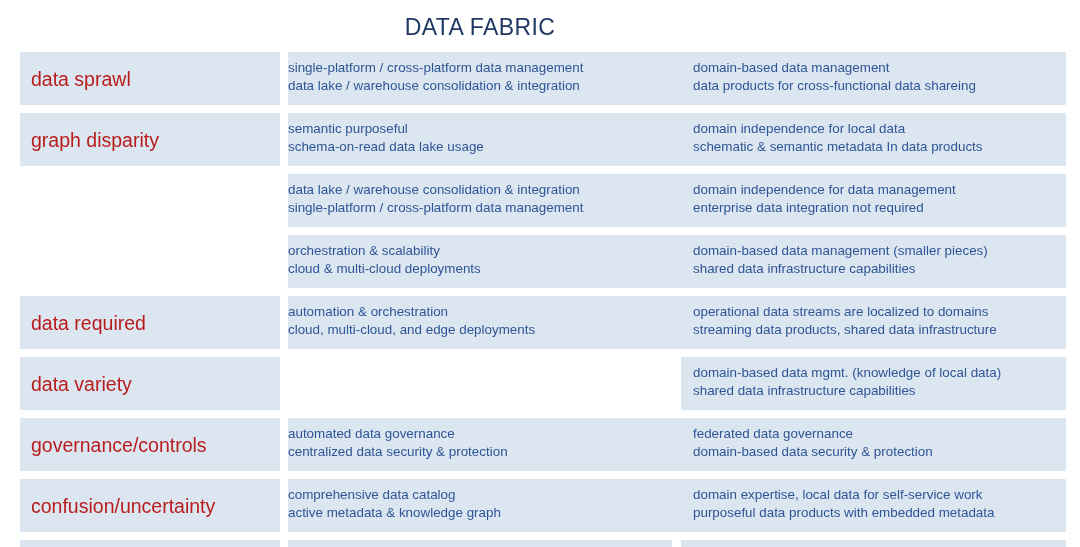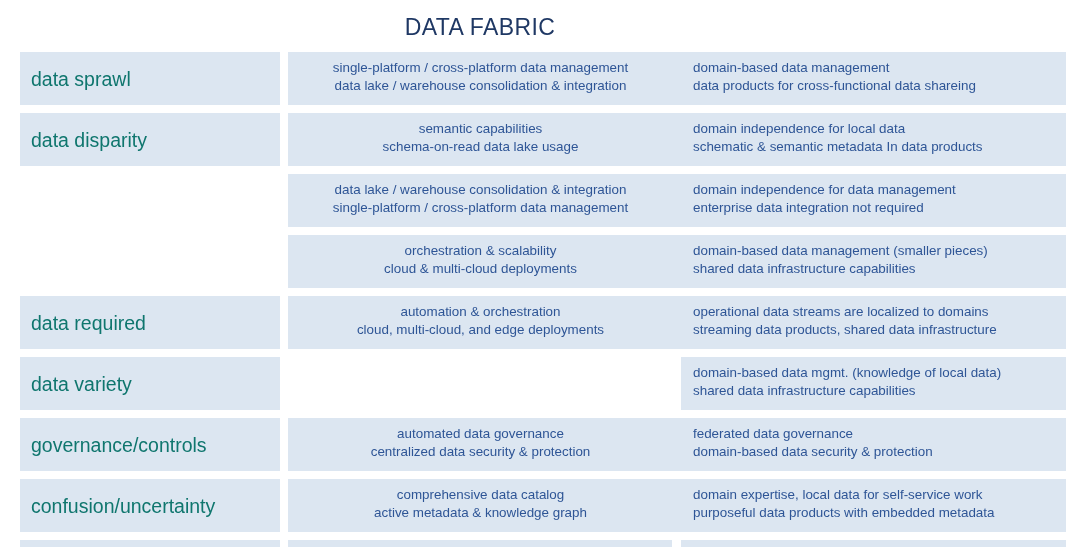--- a/index.html
+++ b/index.html
@@ -74,32 +74,31 @@
     left: 20px;
     width: 260px;
     display: flex;
     align-items: center;
     padding-left: 11px;
   }
   .cell.fabric {
     left: 288px;
     width: 395px;
     padding: 7px 10px 0 0;
-    text-align: center;
   }
   .cell.mesh {
     left: 681px;
     width: 385px;
     padding: 7px 24px 0 12px;
   }
 
   .label-text {
     font-size: 19.5px;
     line-height: 24px;
-    color: #0f766e;
+    color: #b91c1c;
     font-weight: 400;
     white-space: nowrap;
   }
   .detail-line {
     font-size: 13.4px;
     line-height: 18px;
     color: #2E5596;
     white-space: nowrap;
     font-weight: 400;
   }
@@ -133,24 +132,24 @@
           <div class="detail-line">single-platform / cross-platform data management</div>
           <div class="detail-line">data lake / warehouse consolidation &amp; integration</div>
         </div>
         <div class="cell mesh">
           <div class="detail-line">domain-based data management</div>
           <div class="detail-line">data products for cross-functional data shareing</div>
         </div>
       </div>
       <div class="row">
         <div class="cell label">
-          <span class="label-text">data disparity</span>
-        </div>
-        <div class="cell fabric">
-          <div class="detail-line">semantic capabilities</div>
+          <span class="label-text">graph disparity</span>
+        </div>
+        <div class="cell fabric">
+          <div class="detail-line">semantic purposeful</div>
           <div class="detail-line">schema-on-read data lake usage</div>
         </div>
         <div class="cell mesh">
           <div class="detail-line">domain independence for local data</div>
           <div class="detail-line">schematic &amp; semantic metadata In data products</div>
         </div>
       </div>
       <div class="row">
         <div class="cell fabric">
           <div class="detail-line">data lake / warehouse consolidation &amp; integration</div>

